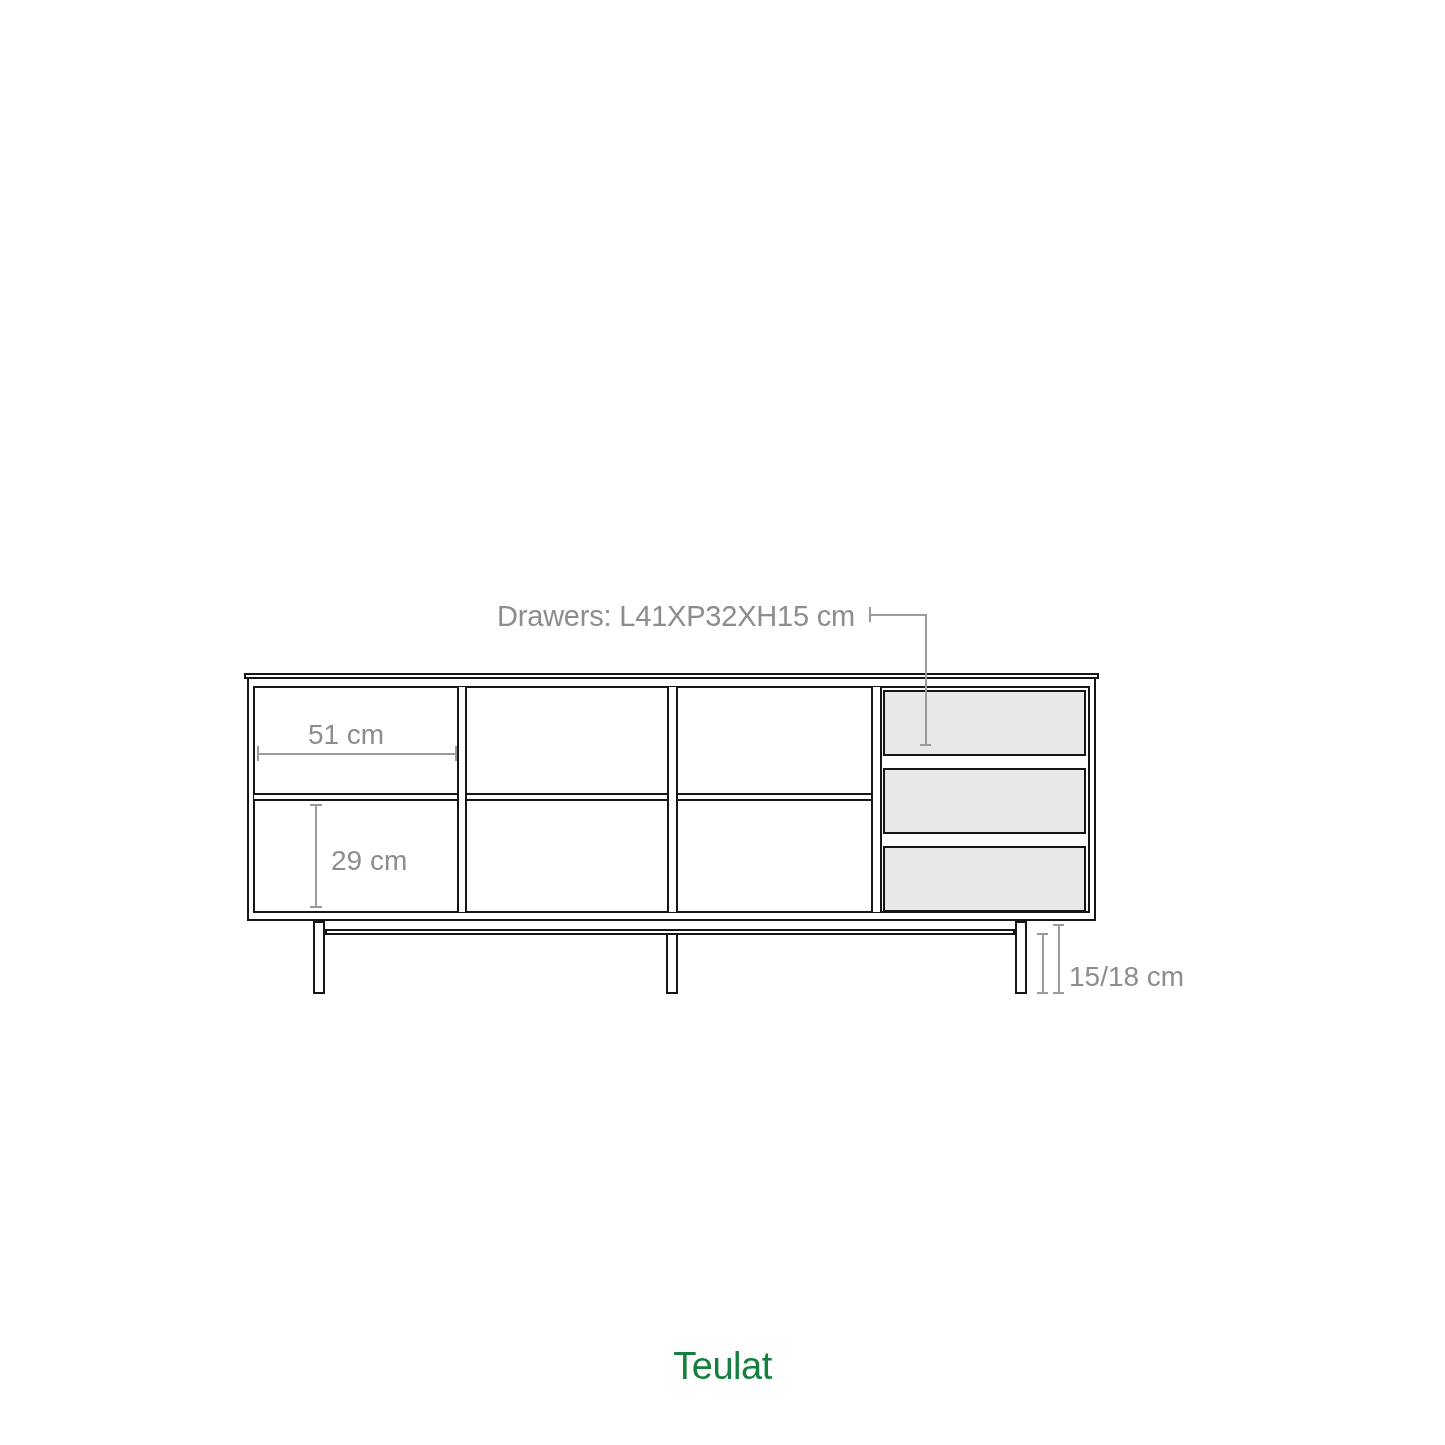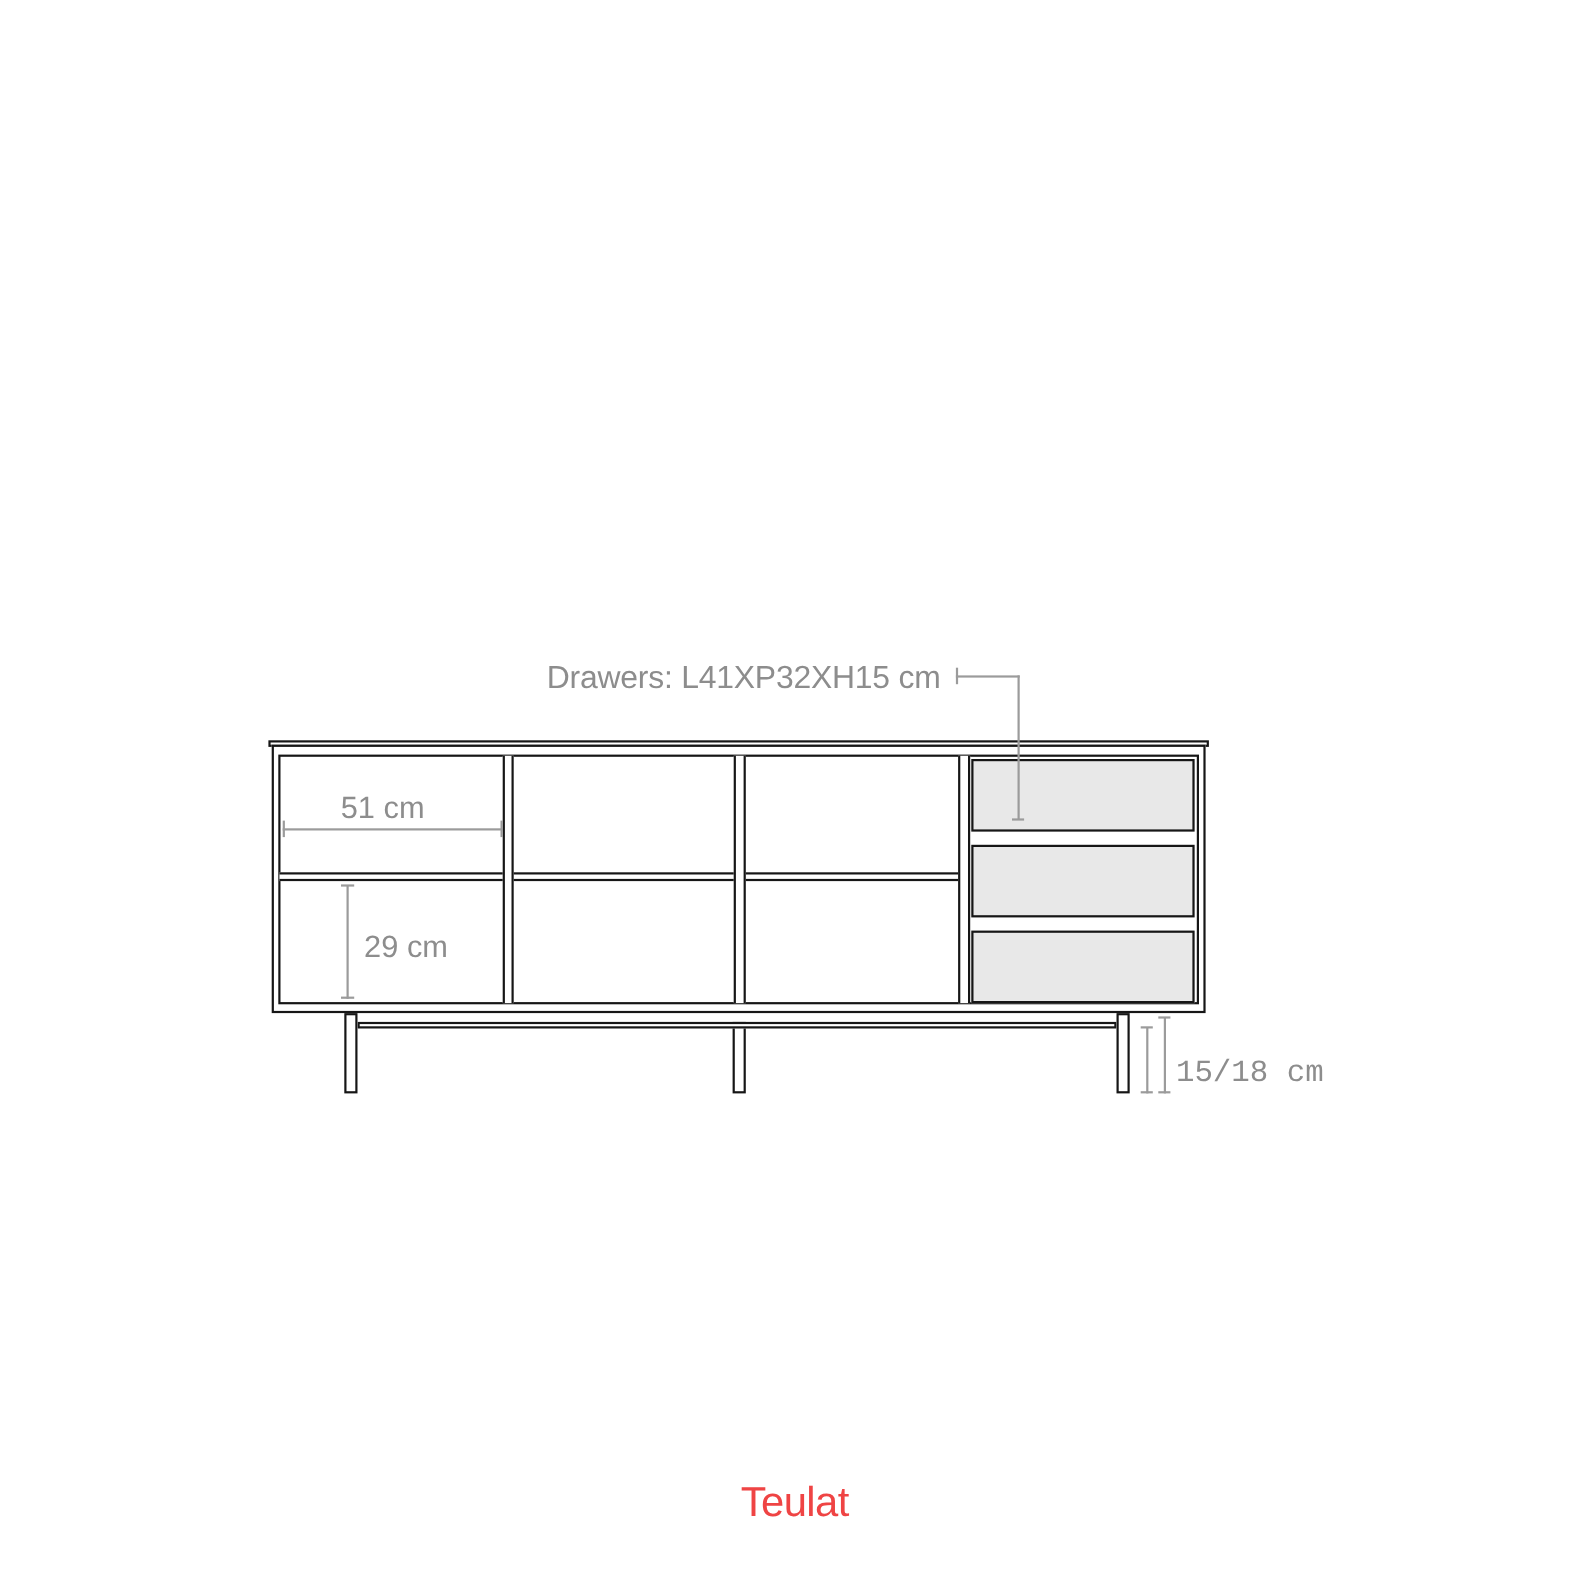--- a/index.html
+++ b/index.html
@@ -30,21 +30,21 @@
   }
   .note-text{
     color:#8d8d8d;
     font-size:29px;
     line-height:32px;
     letter-spacing:-0.2px;
     white-space:nowrap;
   }
   .brand{
     width:1445px;text-align:center;
-    color:#ef4444;
+    color:#15803d;
     font-size:38px;line-height:40px;
     letter-spacing:-0.5px;
     font-weight:400;
   }
 </style>
 </head>
 <body>
 
 <div id="canvas">
 
@@ -71,33 +71,33 @@
 
   <div class="abs dimline" style="left:925px;top:614px;width:2px;height:131px;"></div>
   <div class="abs dimline" style="left:920px;top:744px;width:11px;height:2px;"></div>
 
   <div class="abs leg" style="left:313px;top:921px;width:12px;height:73px;"></div>
   <div class="abs leg" style="left:666px;top:929px;width:12px;height:65px;"></div>
   <div class="abs leg" style="left:1015px;top:921px;width:12px;height:73px;"></div>
 
   <div class="abs rail" style="left:325px;top:929px;width:690px;height:6px;"></div>
 
-  <div class="abs dimtext" style="left:286px;top:720px;width:100px;text-align:right;">51 cm</div>
+  <div class="abs dimtext" style="left:296px;top:720px;width:100px;text-align:center;">51 cm</div>
   <div class="abs dimline" style="left:257px;top:753px;width:200px;height:2px;"></div>
   <div class="abs dimline" style="left:257px;top:746px;width:2px;height:15px;"></div>
   <div class="abs dimline" style="left:455px;top:746px;width:2px;height:15px;"></div>
 
   <div class="abs dimline" style="left:315px;top:805px;width:2px;height:103px;"></div>
   <div class="abs dimline" style="left:310px;top:804px;width:12px;height:2px;"></div>
   <div class="abs dimline" style="left:310px;top:906px;width:12px;height:2px;"></div>
   <div class="abs dimtext" style="left:331px;top:846px;">29 cm</div>
 
   <div class="abs dimline" style="left:1042px;top:934px;width:2px;height:60px;"></div>
   <div class="abs dimline" style="left:1037px;top:933px;width:11px;height:2px;"></div>
   <div class="abs dimline" style="left:1037px;top:992px;width:11px;height:2px;"></div>
   <div class="abs dimline" style="left:1058px;top:925px;width:2px;height:69px;"></div>
   <div class="abs dimline" style="left:1053px;top:924px;width:11px;height:2px;"></div>
   <div class="abs dimline" style="left:1053px;top:992px;width:11px;height:2px;"></div>
-  <div class="abs dimtext" style="left:1069px;top:962px;font-family:Liberation Mono, monospace;">15/18 cm</div>
+  <div class="abs dimtext" style="left:1069px;top:962px;">15/18 cm</div>
 
   <div class="abs brand" style="left:0px;top:1346px;">Teulat</div>
 
 </div>
 
 </body></html>

